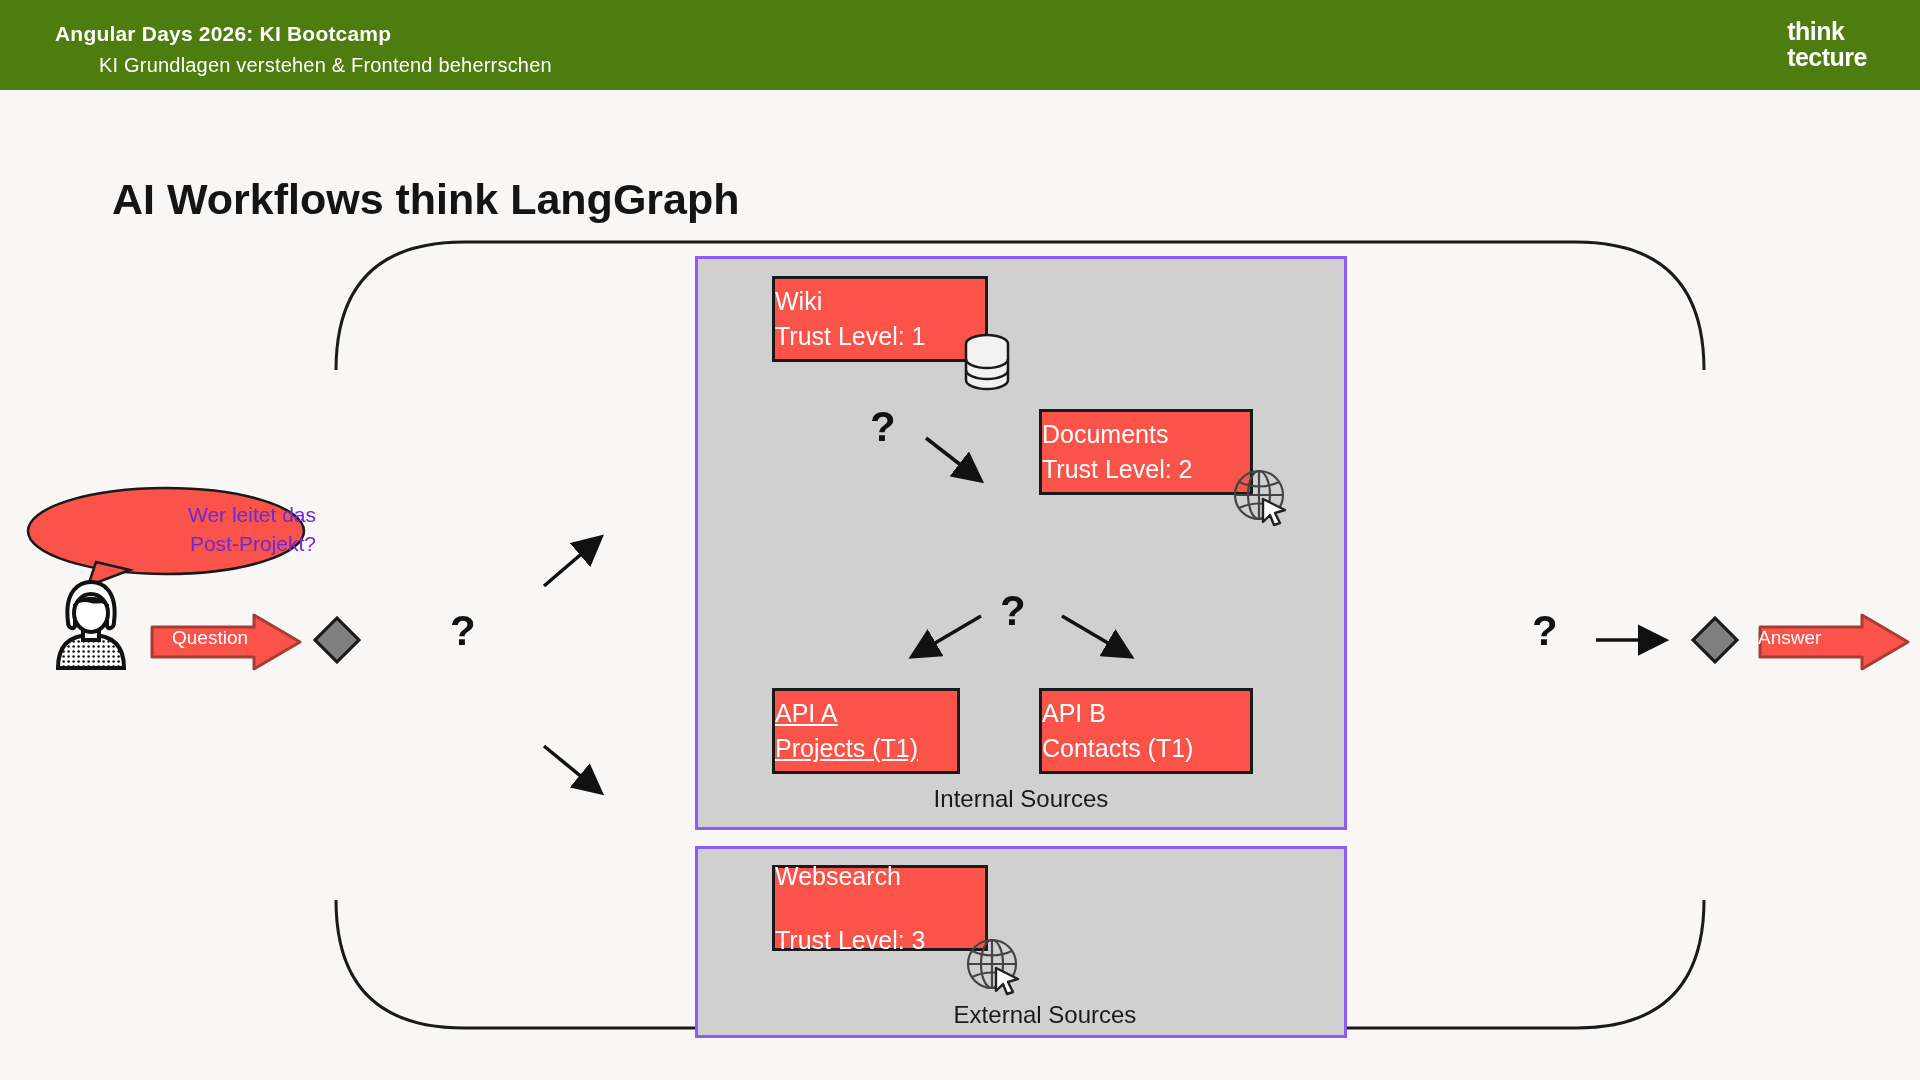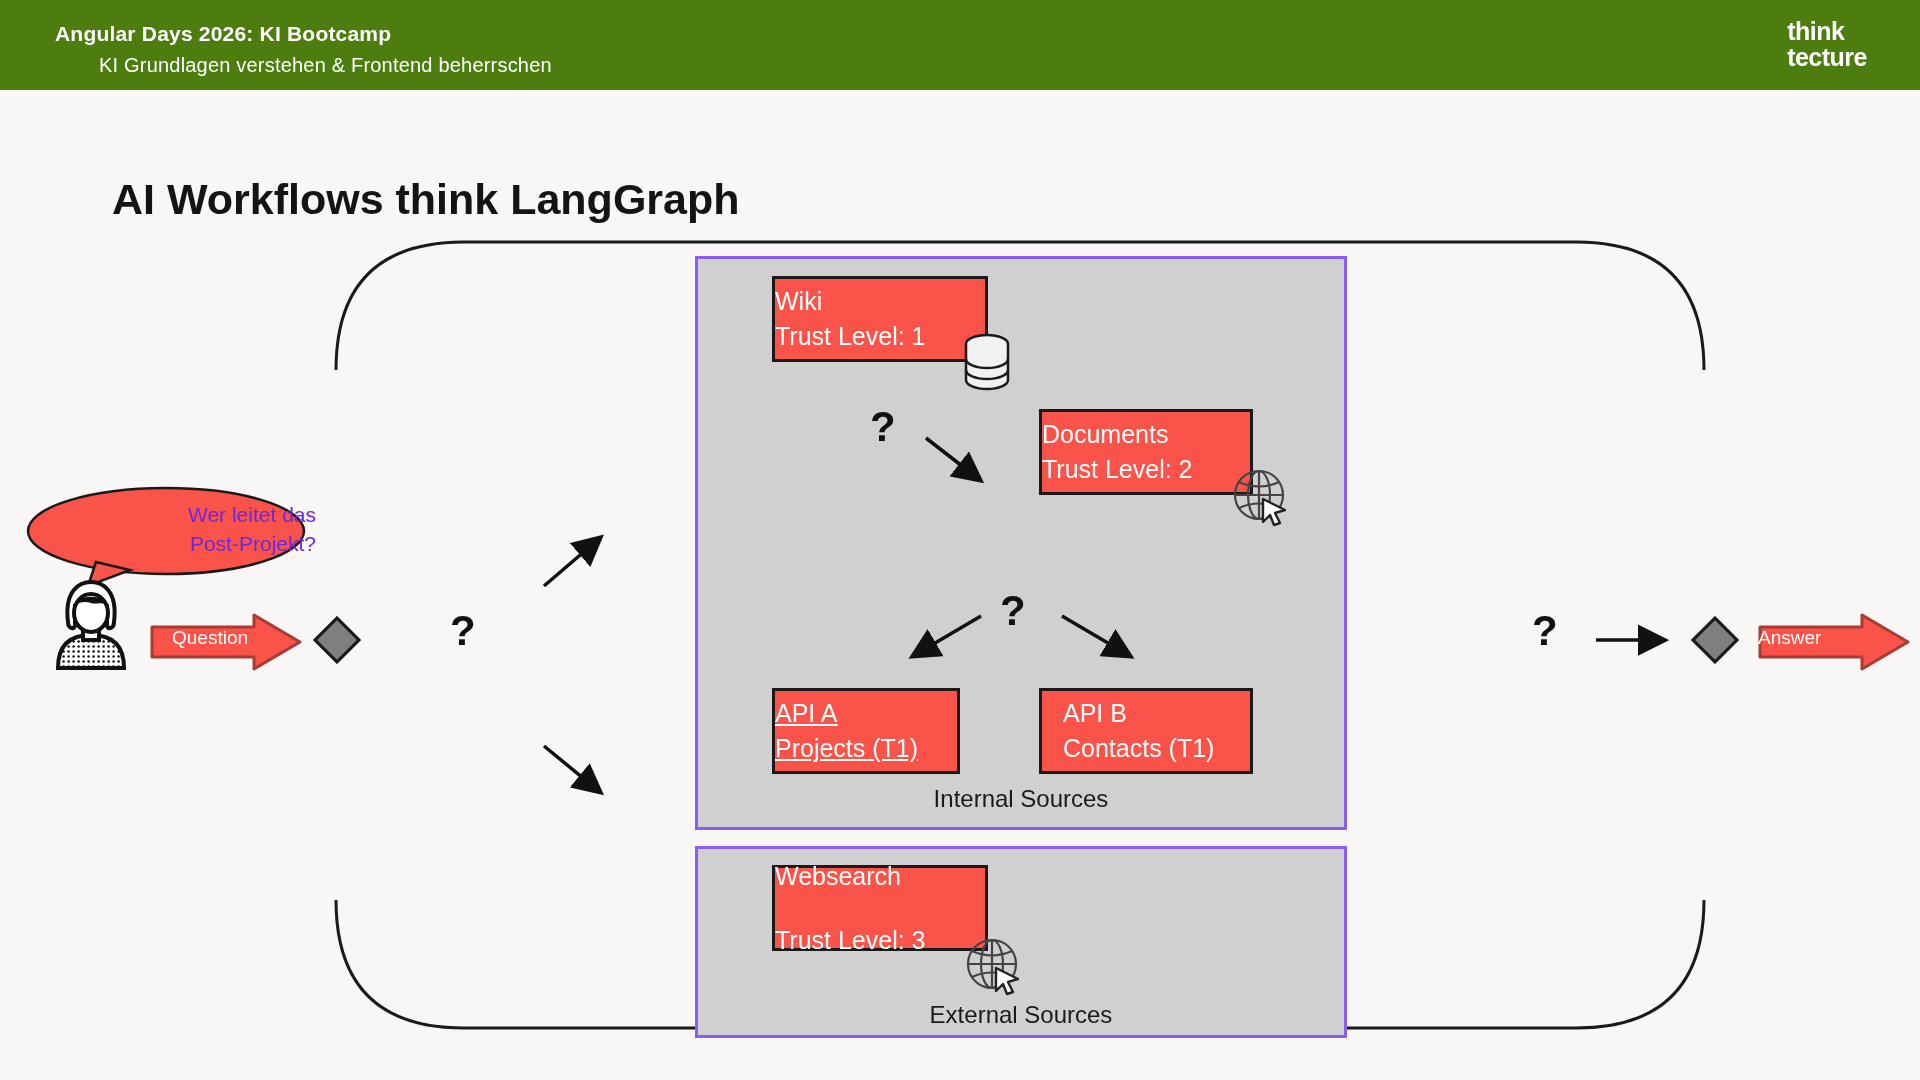--- a/index.html
+++ b/index.html
@@ -257,27 +257,27 @@
       </marker>
     </defs>
     <line x1="4" y1="4" x2="72" y2="44" stroke="#111111" stroke-width="3.5" marker-end="url(#ah5)"></line>
   </svg>
 
   <div class="red-box" style="left:772px; top:688px; width:188px; height:86px;text-decoration:underline;">
     <span class="l1">API A</span>
     <span class="l2">Projects (T1)</span>
   </div>
 
-  <div class="red-box" style="left:1039px; top:688px; width:214px; height:86px;padding-left:21px;">
+  <div class="red-box" style="left:1039px; top:688px; width:214px; height:86px;">
     <span class="l1">API B</span>
     <span class="l2">Contacts (T1)</span>
   </div>
 
   <div class="panel" style="left:695px; top:846px; width:652px; height:192px;">
-    <div class="panel-label" style="left:0; bottom:6px;">External Sources</div>
+    <div class="panel-label" style="left:0; bottom:6px;padding-left:24px;">External Sources</div>
   </div>
 
   <div class="red-box" style="left:772px; top:865px; width:216px; height:86px;gap:29px;">
     <span class="l1">Websearch</span>
     <span class="l2">Trust Level: 3</span>
   </div>
   <svg class="abs" style="left:966px; top:938px;" width="56" height="56" viewBox="0 0 56 56">
     <circle cx="26" cy="26" r="24" fill="none" stroke="#444444" stroke-width="2.2"></circle>
     <ellipse cx="26" cy="26" rx="11" ry="24" fill="none" stroke="#444444" stroke-width="2.2"></ellipse>
     <line x1="2" y1="26" x2="50" y2="26" stroke="#444444" stroke-width="2.2"></line>

